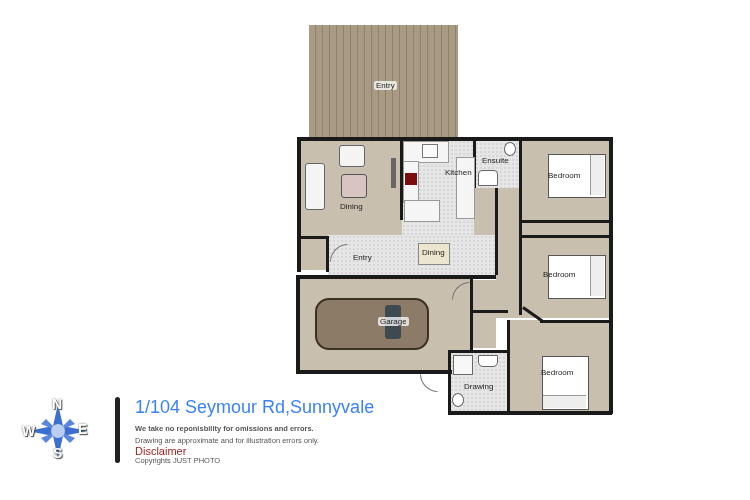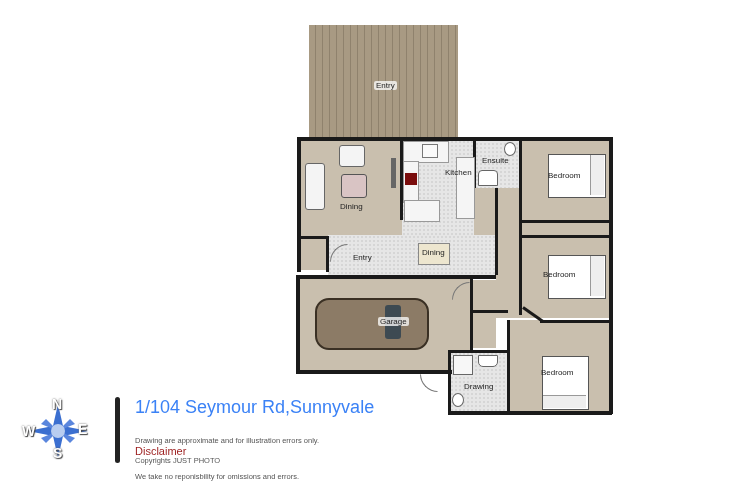--- a/index.html
+++ b/index.html
@@ -137,14 +137,14 @@
 </div>
 <div class="abs compass-letter" style="left:52px;top:396px;">N</div>
 <div class="abs compass-letter" style="left:53px;top:445px;">S</div>
 <div class="abs compass-letter" style="left:22px;top:423px;">W</div>
 <div class="abs compass-letter" style="left:78px;top:421px;">E</div>
 
 <div class="abs" style="left:115px;top:397px;width:5px;height:66px;background:#222;border-radius:3px;"></div>
 <div class="abs title" style="left:135px;top:397px;">1/104 Seymour Rd,Sunnyvale</div>
 <div class="abs disc-h" style="left:135px;top:445px;">Disclaimer</div>
 <div class="abs disc-t" style="left:135px;top:436px;">Drawing are approximate and  for illustration errors only.</div>
-<div class="abs disc-t" style="left:135px;top:472px;">We take no reponisbility for omissions and errors.</div>
+<div class="abs disc-t" style="left:135px;top:424px;font-weight:bold;">We take no reponisbility for omissions and errors.</div>
 <div class="abs disc-t" style="left:135px;top:456px;">Copyrights JUST PHOTO</div>
 
 </body></html>

